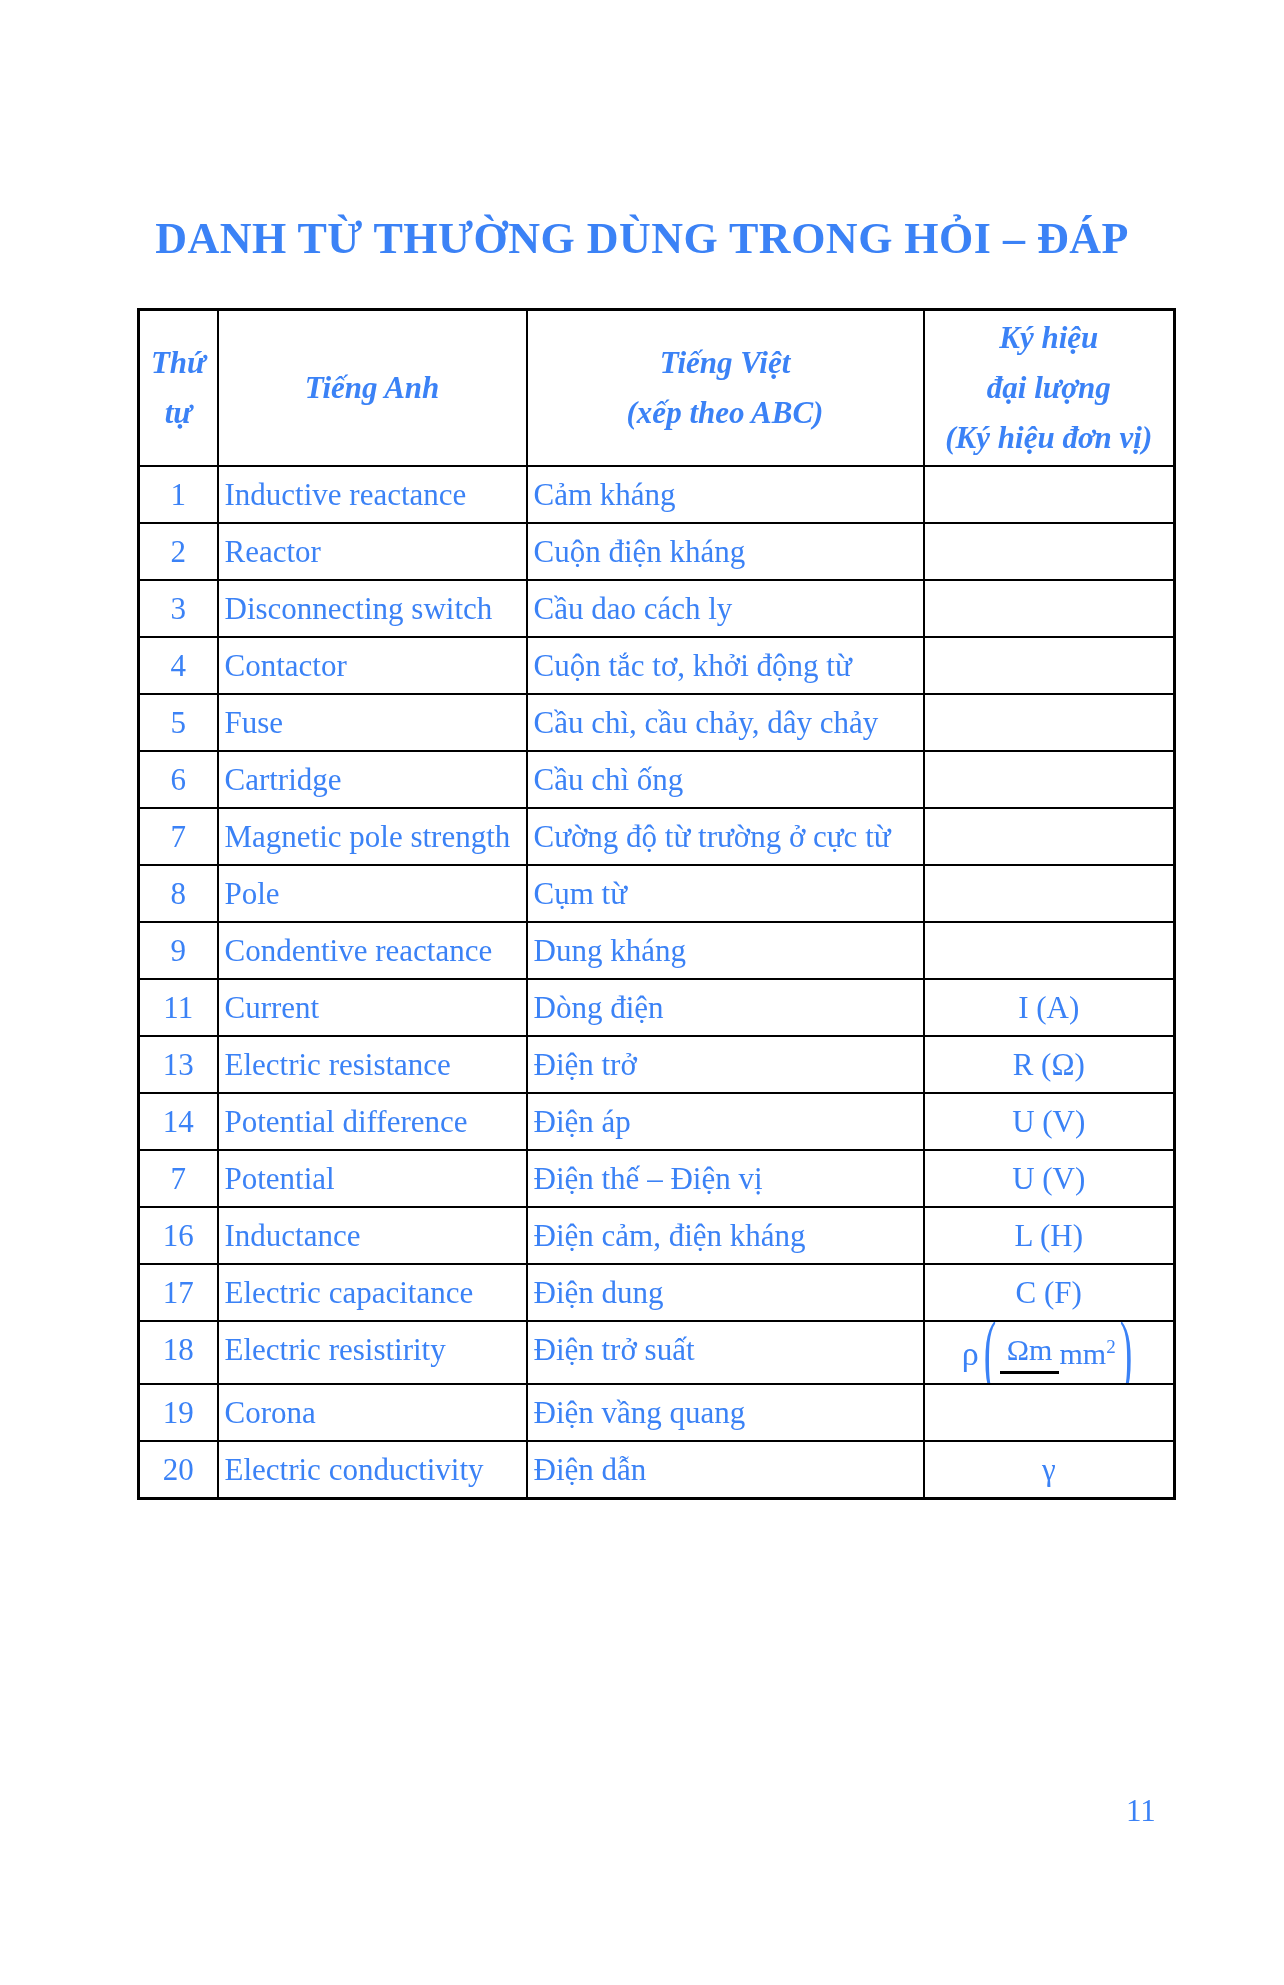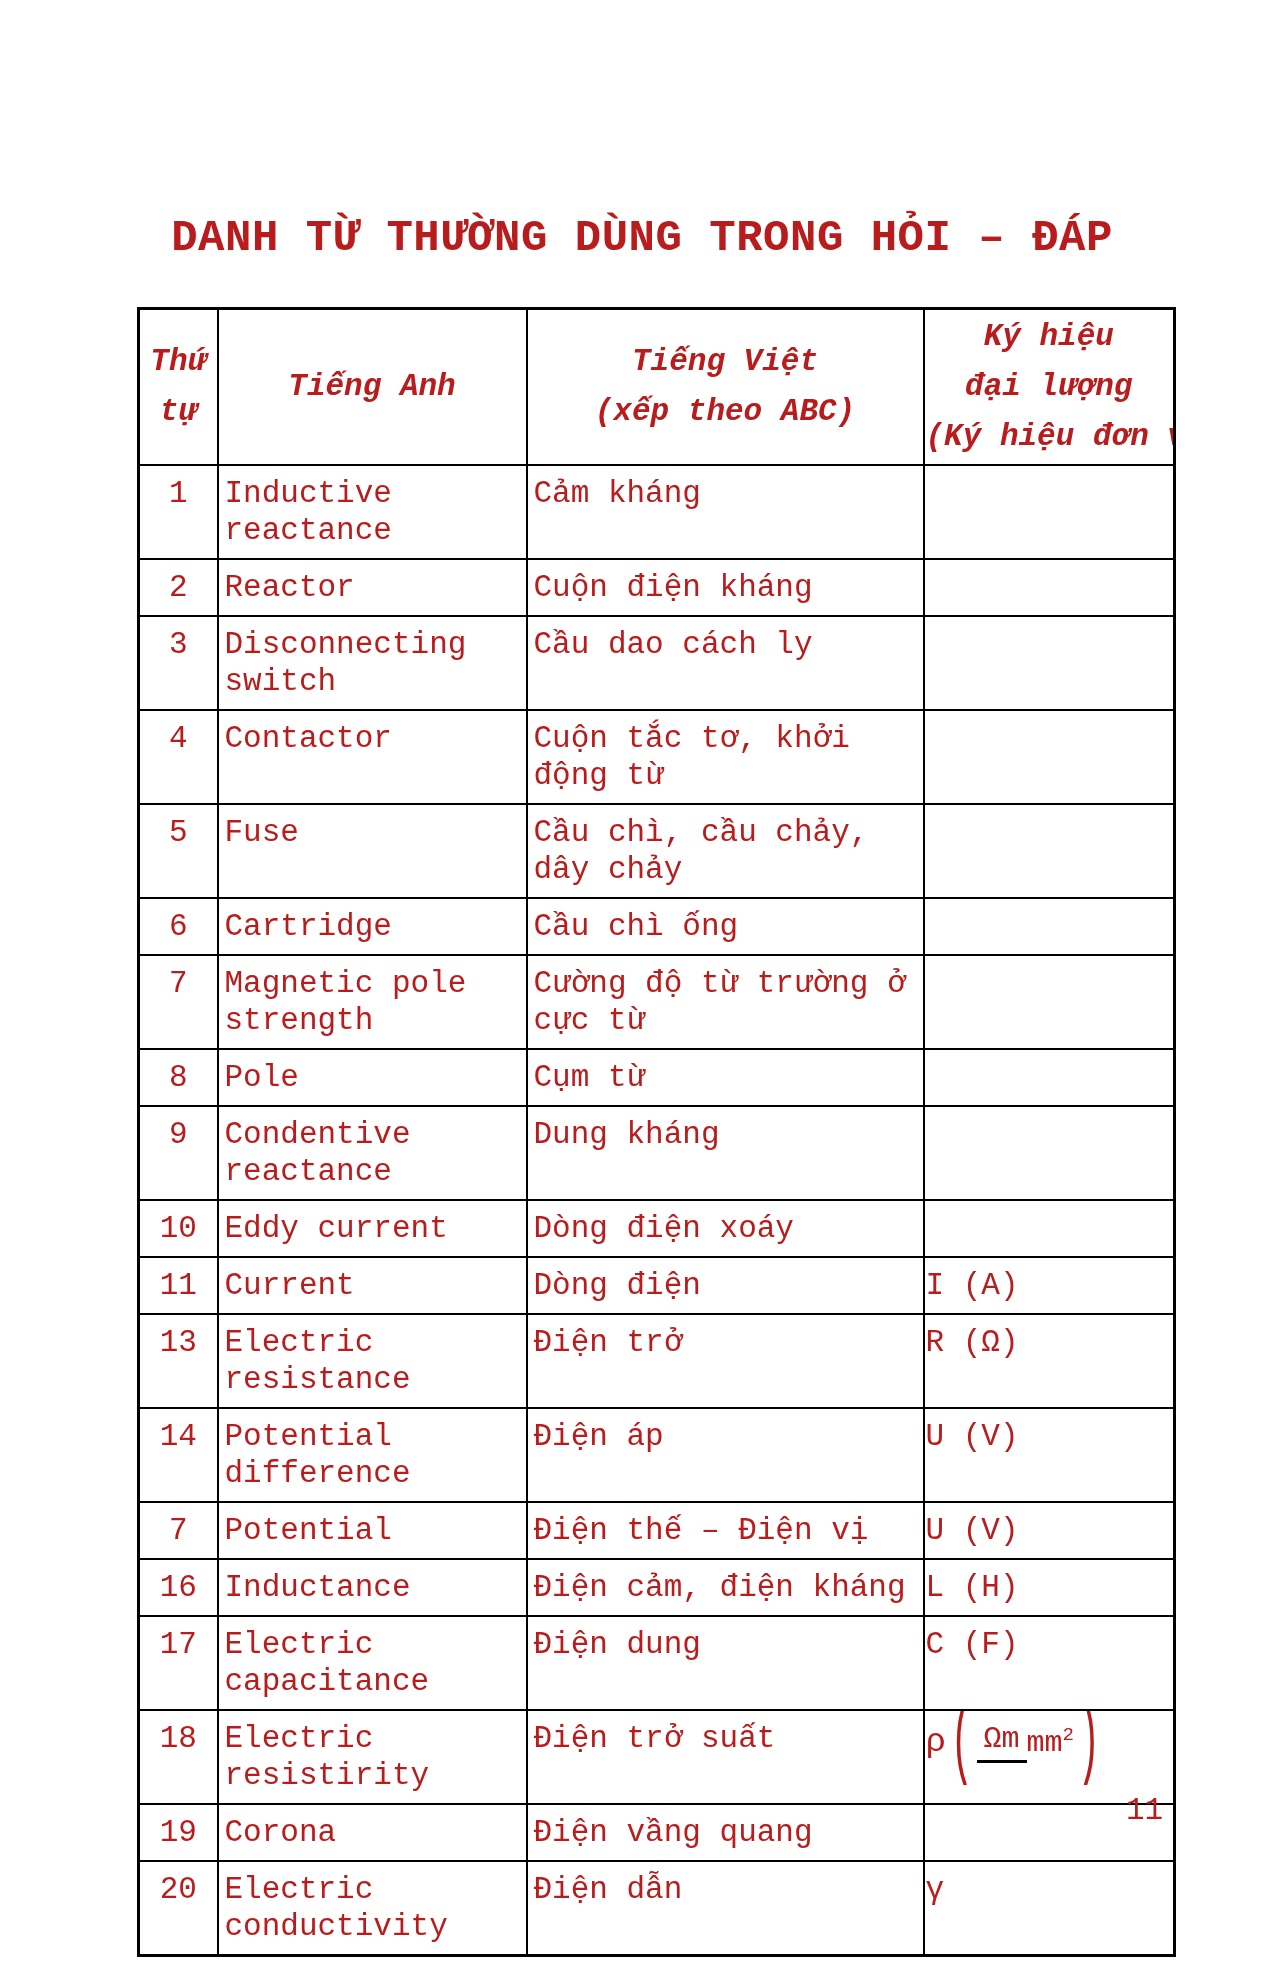--- a/index.html
+++ b/index.html
@@ -5,22 +5,22 @@
   html, body {
     margin: 0;
     padding: 0;
     background: #ffffff;
   }
   .page {
     position: relative;
     width: 1284px;
     height: 1985px;
     background: #ffffff;
-    color: #b91c1c;
-    font-family: Liberation Mono, monospace;
+    color: #3b82f6;
+    font-family: Liberation Serif, serif;
     overflow: hidden;
   }
   .title {
     margin: 0;
     padding-top: 213px;
     text-align: center;
     font-size: 44px;
     font-weight: bold;
     letter-spacing: 0.5px;
     white-space: nowrap;
@@ -49,21 +49,21 @@
   .terms-table tbody tr { height: 56px; }
   .terms-table tbody td {
     vertical-align: top;
     padding-top: 9px;
     padding-bottom: 9px;
     line-height: 37px;
   }
   td.col-no  { text-align: center; }
   td.col-en  { text-align: left; padding-left: 6px; padding-right: 4px; }
   td.col-vi  { text-align: left; padding-left: 6px; padding-right: 2px; }
-  td.col-sym { text-align: left; }
+  td.col-sym { text-align: center; }
   .formula {
     display: inline-flex;
     align-items: center;
     justify-content: center;
     margin-top: 2px;
   }
   .formula .coef { font-size: 34px; margin-right: 1px; }
   .formula .paren {
     display: inline-block;
     font-size: 36px;
@@ -168,26 +168,20 @@
         <tr>
           <td class="col-no">8</td>
           <td class="col-en">Pole</td>
           <td class="col-vi">Cụm từ</td>
           <td class="col-sym"></td>
         </tr>
         <tr>
           <td class="col-no">9</td>
           <td class="col-en">Condentive reactance</td>
           <td class="col-vi">Dung kháng</td>
-          <td class="col-sym"></td>
-        </tr>
-        <tr>
-          <td class="col-no">10</td>
-          <td class="col-en">Eddy current</td>
-          <td class="col-vi">Dòng điện xoáy</td>
           <td class="col-sym"></td>
         </tr>
         <tr>
           <td class="col-no">11</td>
           <td class="col-en">Current</td>
           <td class="col-vi">Dòng điện</td>
           <td class="col-sym">I (A)</td>
         </tr>
         <tr>
           <td class="col-no">13</td>

